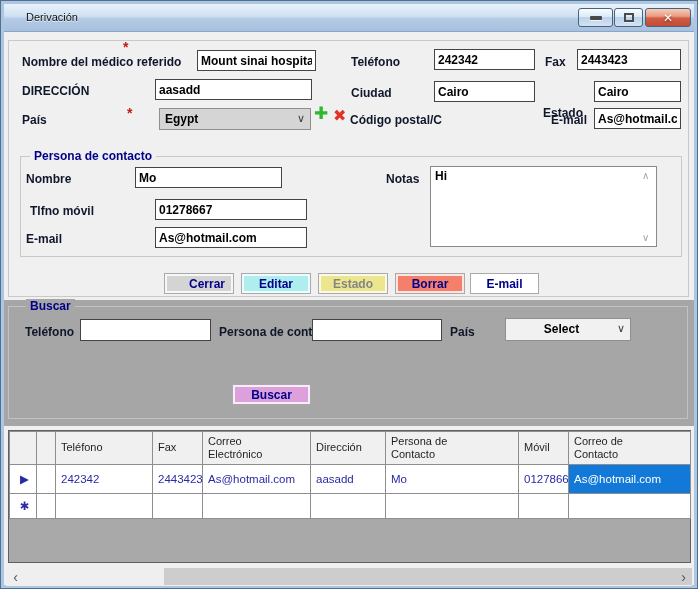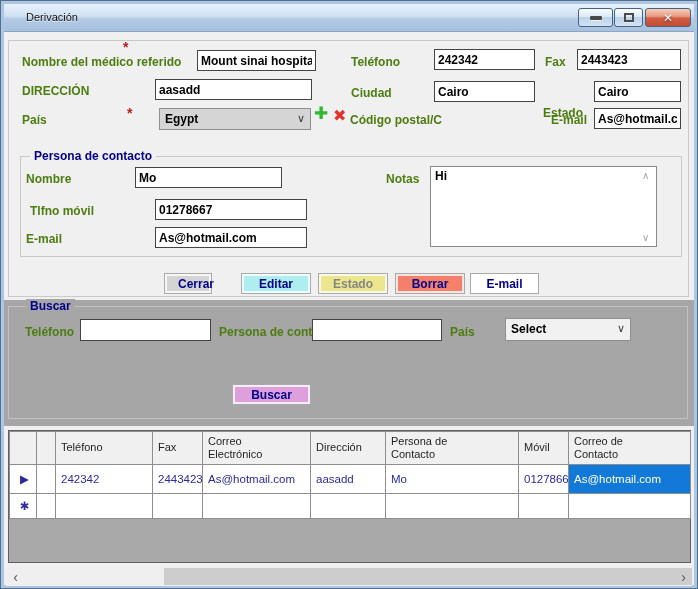--- a/index.html
+++ b/index.html
@@ -27,21 +27,21 @@
   .cap-min { left:574px; width:35px; }
   .cap-max { left:610px; width:29px; }
   .cap-min,.cap-max { background:linear-gradient(#f9fcfe 0%,#dcebf8 45%,#bdd3e9 50%,#d3e2f2 100%); }
   .cap-close { left:641px; width:46px;
          background:linear-gradient(#f6cdbc 0%,#e99d82 42%,#cf5c43 55%,#c34c33 100%); }
   .glyph-min { width:12px; height:4px; background:#4a4a4a; border-radius:1px; box-shadow:0 1px 0 rgba(255,255,255,.7); }
   .glyph-max { width:10px; height:9px; border:2px solid #4a4a4a; background:transparent; box-shadow:0 1px 0 rgba(255,255,255,.5); }
   .glyph-close { color:#fff; font-weight:bold; font-size:12px; text-shadow:0 1px 2px rgba(60,0,0,.6); }
 
   
-  .lbl { position:absolute; color:#4d7c0f; font-weight:bold; font-size:12px; white-space:nowrap; }
+  .lbl { position:absolute; color:#0f172a; font-weight:bold; font-size:12px; white-space:nowrap; }
   .req { position:absolute; color:#c11b17; font-weight:bold; font-size:14px; line-height:10px; }
   .inp {
     position:absolute; background:#fff; border:1px solid #444;
     font-family:inherit; font-weight:bold; font-size:12px; color:#000;
     padding:1px 3px; height:21px; outline:none; overflow:hidden; white-space:nowrap;
   }
   .combo {
     position:absolute; border:1px solid #8f8f8f; font-weight:bold; font-size:12px; color:#000;
     padding:3px 18px 2px 5px; height:22px; cursor:default; white-space:nowrap; overflow:hidden;
   }
@@ -158,36 +158,36 @@
       <span class="dn">∨</span>
     </div>
   </div>
 
   <span class="lbl" style="left:30px; top:204px;">Tlfno móvil</span>
   <input class="inp" style="left: 155px; top: 199px; width: 152px;" value="01278667">
 
   <span class="lbl" style="left:26px; top:232px;">E-mail</span>
   <input class="inp" style="left: 155px; top: 227px; width: 152px;" value="As@hotmail.com">
 
-  <div class="btn" style="left: 164px; top: 273px; width: 48px; background-color: rgb(212, 212, 212); padding-left: 16px;">Cerrar</div>
+  <div class="btn" style="left: 164px; top: 273px; width: 70px; background-color: rgb(212, 212, 212); padding-left: 16px;">Cerrar</div>
   <div class="btn" style="left: 241px; top: 273px; width: 70px; background-color: rgb(175, 238, 238);">Editar</div>
   <div class="btn btn-disabled" style="left: 318px; top: 273px; width: 70px; background-color: rgb(236, 231, 142);">Estado</div>
   <div class="btn" style="left: 395px; top: 273px; width: 70px; background-color: rgb(244, 128, 108);">Borrar</div>
   <div class="btn" style="left: 470px; top: 273px; width: 69px; background-color: rgb(255, 255, 255);">E-mail</div>
 
   <div class="search-panel" style="background-color: rgb(166, 166, 166);"></div>
   <div class="grp" style="left:8px; top:306px; width:680px; height:113px; border-color:#c2c2c2;"></div>
   <span class="grp-title" style="left: 26px; top: 299px; background-color: rgb(166, 166, 166);">Buscar</span>
 
   <span class="lbl" style="left:25px; top:325px;">Teléfono</span>
   <input class="inp" style="left: 80px; top: 319px; width: 131px; height: 22px;" value="">
   <span class="lbl" style="left:219px; top:325px;">Persona de conta</span>
   <input class="inp" style="left: 312px; top: 319px; width: 130px; height: 22px;" value="">
   <span class="lbl" style="left:450px; top:325px;">País</span>
-  <div class="combo" style="left: 505px; top: 318px; width: 126px; height: 23px; background-color: rgb(241, 241, 241);">
+  <div class="combo" style="left: 505px; top: 318px; width: 126px; height: 23px; background-color: rgb(241, 241, 241); text-align: center;">
     <span>Select</span>
     <span class="chev">∨</span>
   </div>
 
   <div class="btn" style="left: 232px; top: 384px; width: 79px; background-color: rgb(221, 160, 221);">Buscar</div>
 
   <div class="grid-wrap" style="background:#a9a9a9;">
     <table class="grid">
       <colgroup>
         <col style="width:27px">

